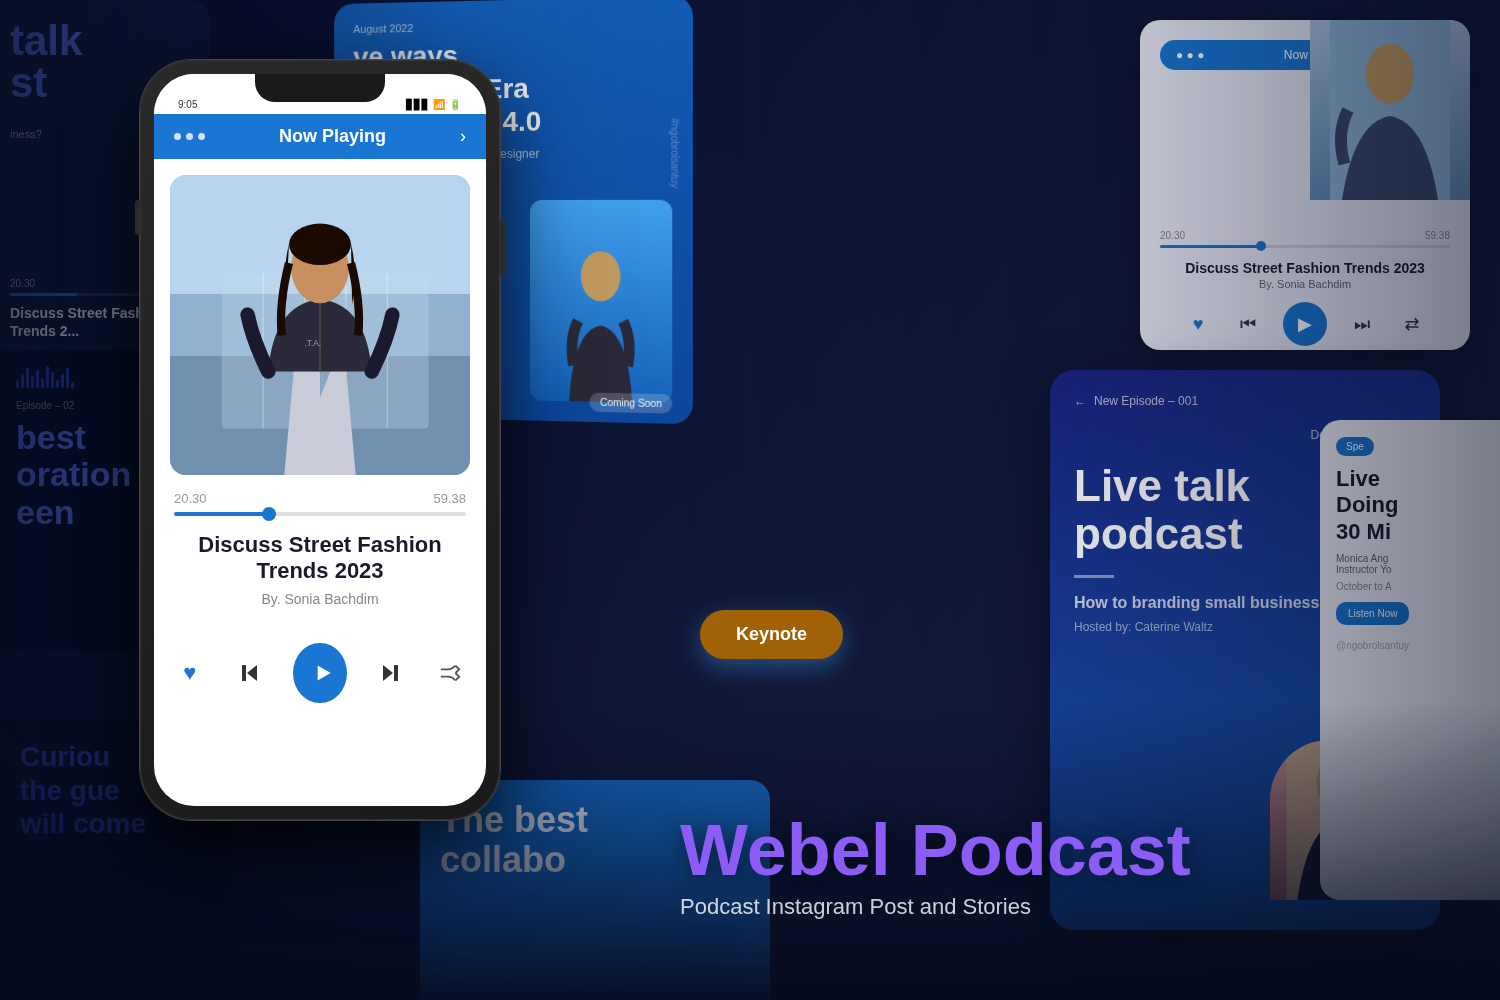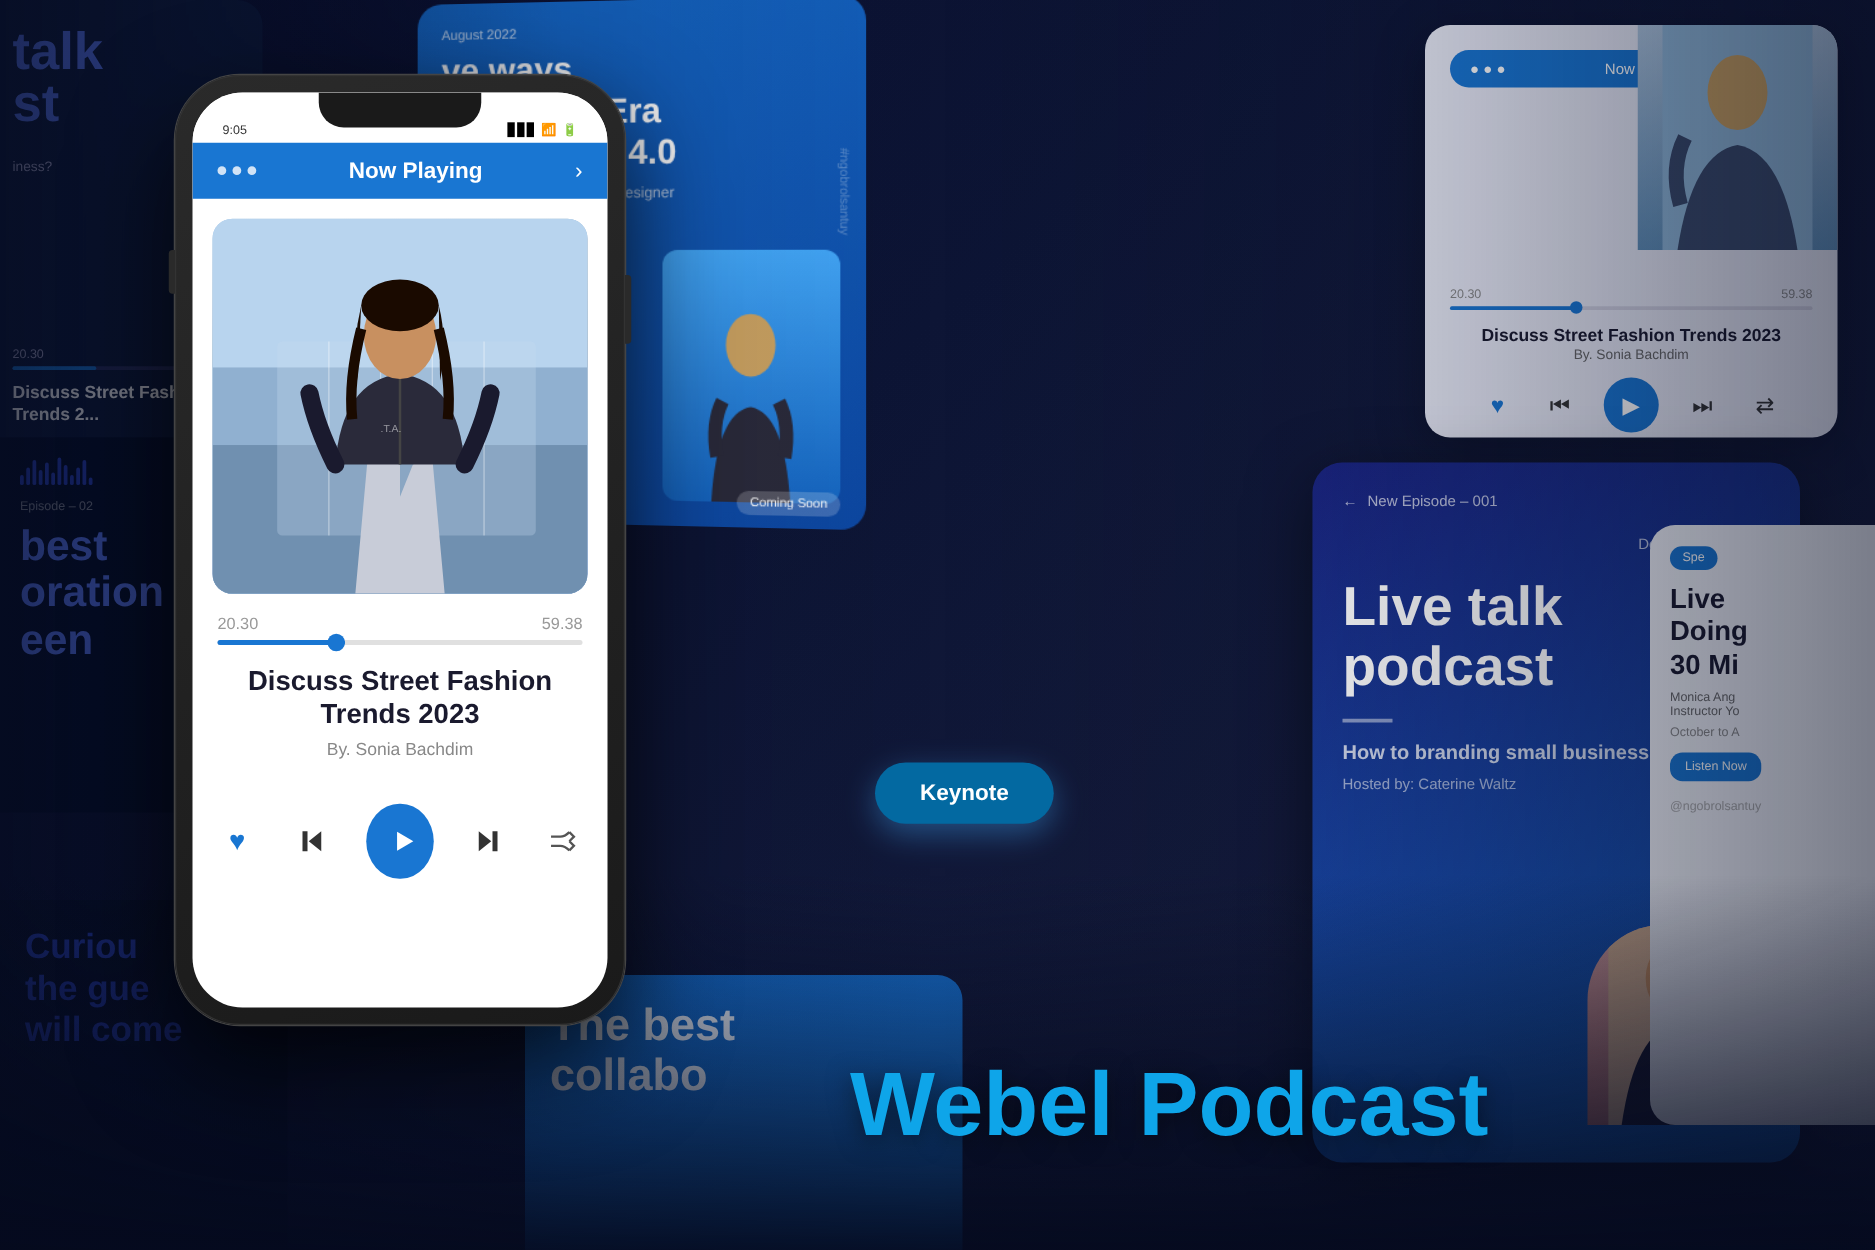--- a/index.html
+++ b/index.html
@@ -625,42 +625,42 @@
     .main-heading {
       position: absolute;
       bottom: 80px;
       left: 680px;
       z-index: 15;
     }
 
     .main-heading .brand {
       font-size: 72px;
       font-weight: 900;
-      color: #0ea5e9;
+      color: #8b5cf6;
       line-height: 1;
       text-shadow: 0 4px 20px rgba(0,0,0,0.5);
     }
 
     .main-heading .tagline {
       font-size: 22px;
       color: rgba(255,255,255,0.8);
       margin-top: 8px;
       font-weight: 400;
     }
 
     
     .keynote-floating {
       position: absolute;
       top: 610px;
       left: 700px;
       z-index: 20;
     }
 
     .keynote-btn-main {
-      background: #0369a1;
+      background: #a16207;
       color: white;
       border-radius: 30px;
       padding: 14px 36px;
       font-size: 18px;
       font-weight: 600;
       box-shadow: 0 8px 25px rgba(66,165,245,0.4);
     }
 
     
     .album-art-inner {
@@ -1020,13 +1020,14 @@
     </div>
   </div>
 </div>
 
 <div class="keynote-floating">
   <div class="keynote-btn-main">Keynote</div>
 </div>
 
 <div class="main-heading">
   <div class="brand">Webel Podcast</div>
+  <div class="tagline">Podcast Instagram Post and Stories</div>
 </div>
 
 </body></html>

